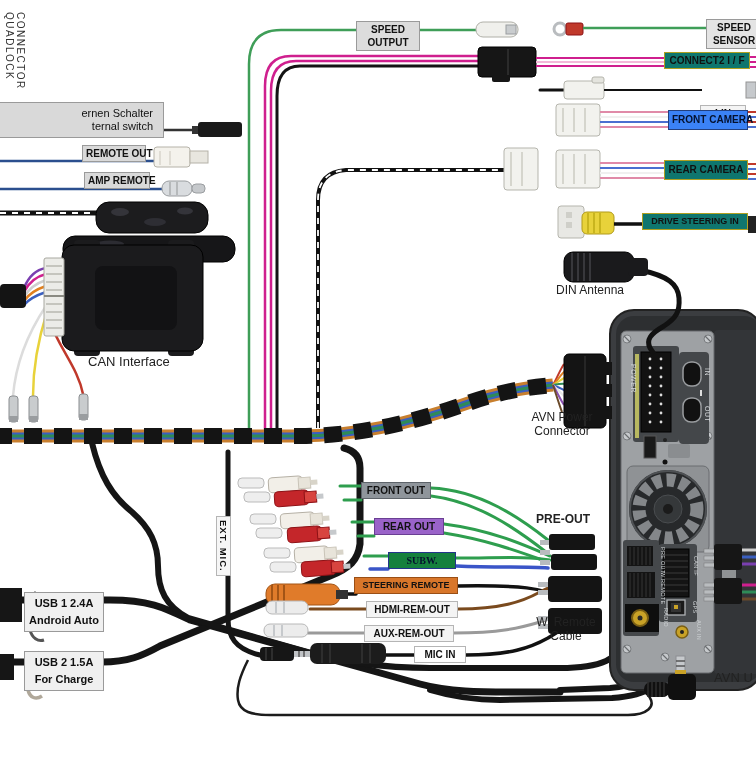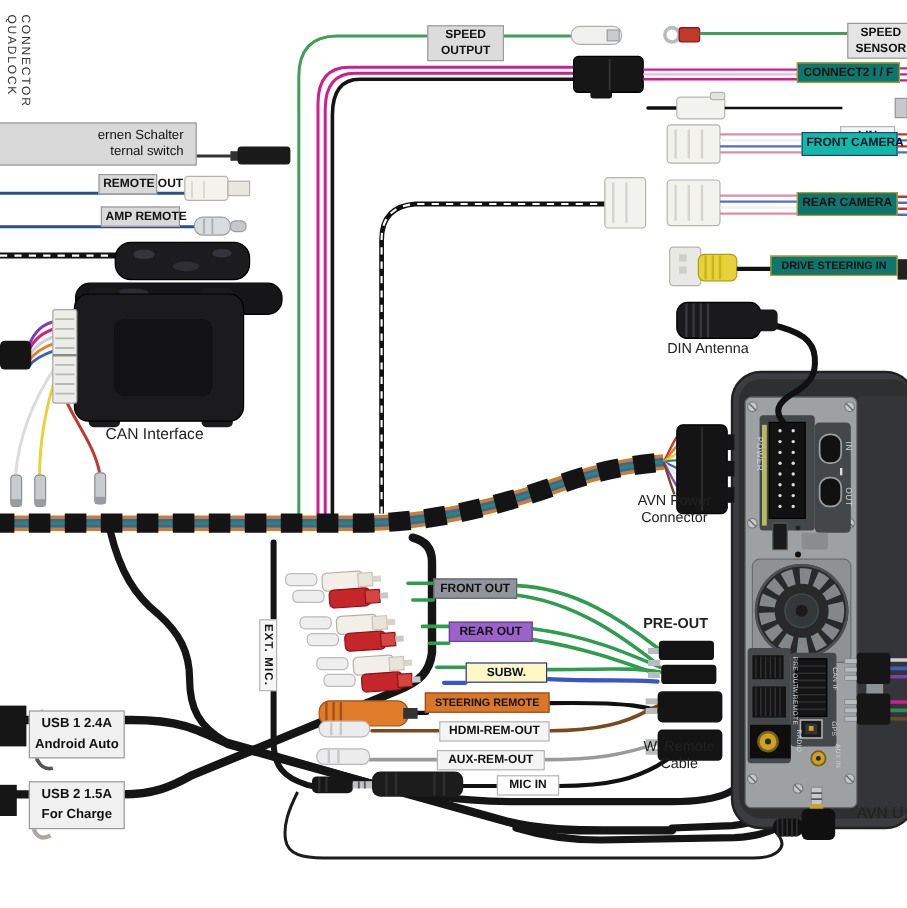--- a/index.html
+++ b/index.html
@@ -3,22 +3,22 @@
 <meta charset="utf-8">
 <style>
   html,body{margin:0;padding:0;background:#fff;}
   #canvas{position:relative;width:756px;height:757px;background:#ffffff;overflow:hidden;
           font-family:"Liberation Sans",sans-serif;}
   #wires{position:absolute;left:0;top:0;z-index:1;}
   .lbl{position:absolute;z-index:3;font:bold 10px "Liberation Sans",sans-serif;color:#111;
        text-align:center;padding:1px 3px;border:1px solid #9a9a9a;background:#d9d9d9;
        white-space:nowrap;box-sizing:border-box;line-height:13px;}
   .lbl-yellow{background:#0f766e;border-color:#b0a020;}
-  .lbl-blue{background:#14b8a6;border-color:#23407f;color:#04112e;}
-  .lbl-subw{background:#fef9c3;border-color:#23348a;color:#04112e;}
+  .lbl-blue{background:#3b82f6;border-color:#23407f;color:#04112e;}
+  .lbl-subw{background:#15803d;border-color:#23348a;color:#04112e;font-family:Liberation Serif, serif;}
   .lbl-purple{background:#9a63c9;border-color:#6a3f93;}
   .lbl-orange{background:#d8762a;border-color:#9a4f15;}
   .lbl-white{background:#f4f4f4;border-color:#b5b5b5;}
   .lbl-gray2{background:#8f959b;border-color:#5e646a;}
   .plain{position:absolute;z-index:3;font:12px "Liberation Sans",sans-serif;color:#222;
          white-space:nowrap;line-height:14px;}
   .vtext{position:absolute;z-index:3;writing-mode:vertical-lr;font:10px "Liberation Sans",sans-serif;
          color:#333;letter-spacing:1.5px;}
   .vlabel{position:absolute;z-index:3;writing-mode:vertical-lr;font:bold 9.5px "Liberation Sans",sans-serif;
           color:#111;background:#f6f6f6;border:1px solid #b5b5b5;padding:3px 1px;letter-spacing:1px;}
@@ -444,21 +444,21 @@
 <div class="vtext" style="left:4px;top:12px;">
   <div>QUADLOCK</div>
   <div>CONNECTOR</div>
 </div>
 
 <div class="lbl two" style="left:-26px;top:102px;width:190px;height:36px;font-weight:normal;font-size:11px;text-align:right;padding-right:10px;background:#d9d9d9;">
   <span>ernen Schalter</span>
   <span>ternal switch</span>
 </div>
 
-<div class="lbl" style="left:82px;top:145px;width:49px;">REMOTE OUT</div>
+<div class="lbl" style="left:82px;top:145px;width:64px;">REMOTE OUT</div>
 <div class="lbl" style="left:84px;top:172px;width:66px;text-align:center;">AMP REMOTE</div>
 
 <div class="lbl two" style="left:356px;top:21px;width:64px;height:30px;background:#dcdcdc;">
   <span>SPEED</span>
   <span>OUTPUT</span>
 </div>
 <div class="lbl two" style="left:706px;top:19px;width:56px;height:30px;background:#e4e4e4;">
   <span>SPEED</span>
   <span>SENSOR</span>
 </div>

